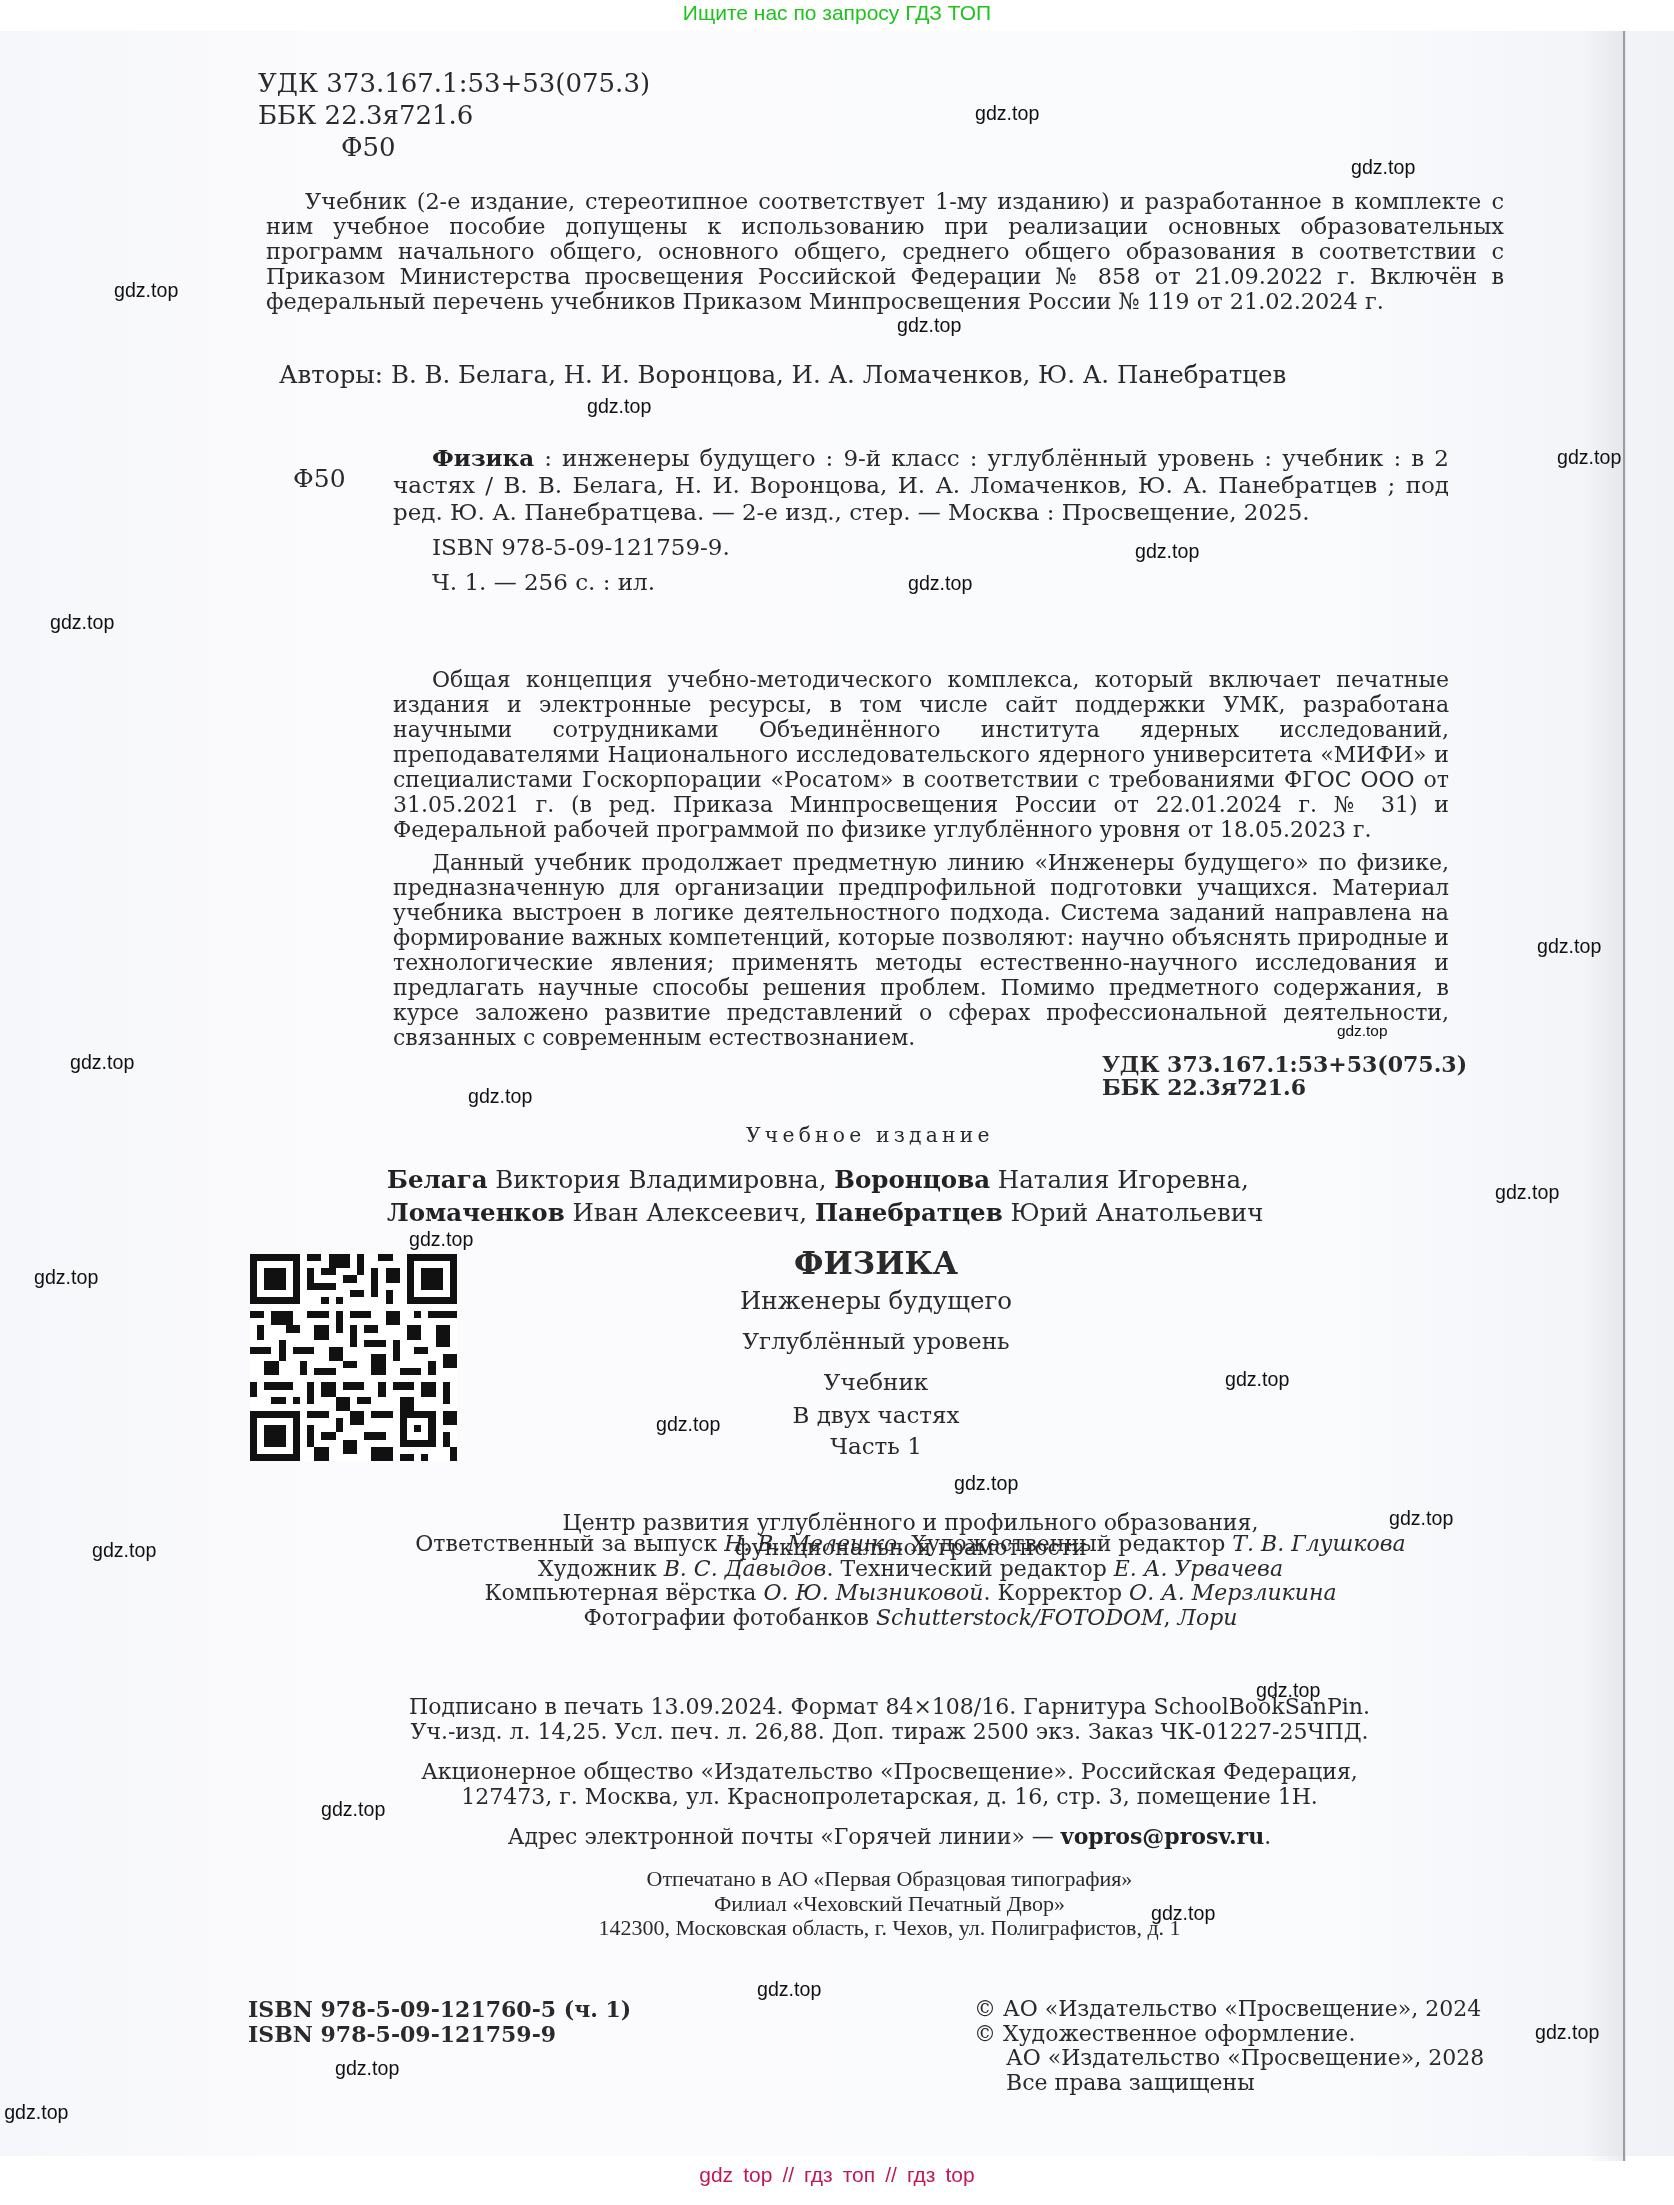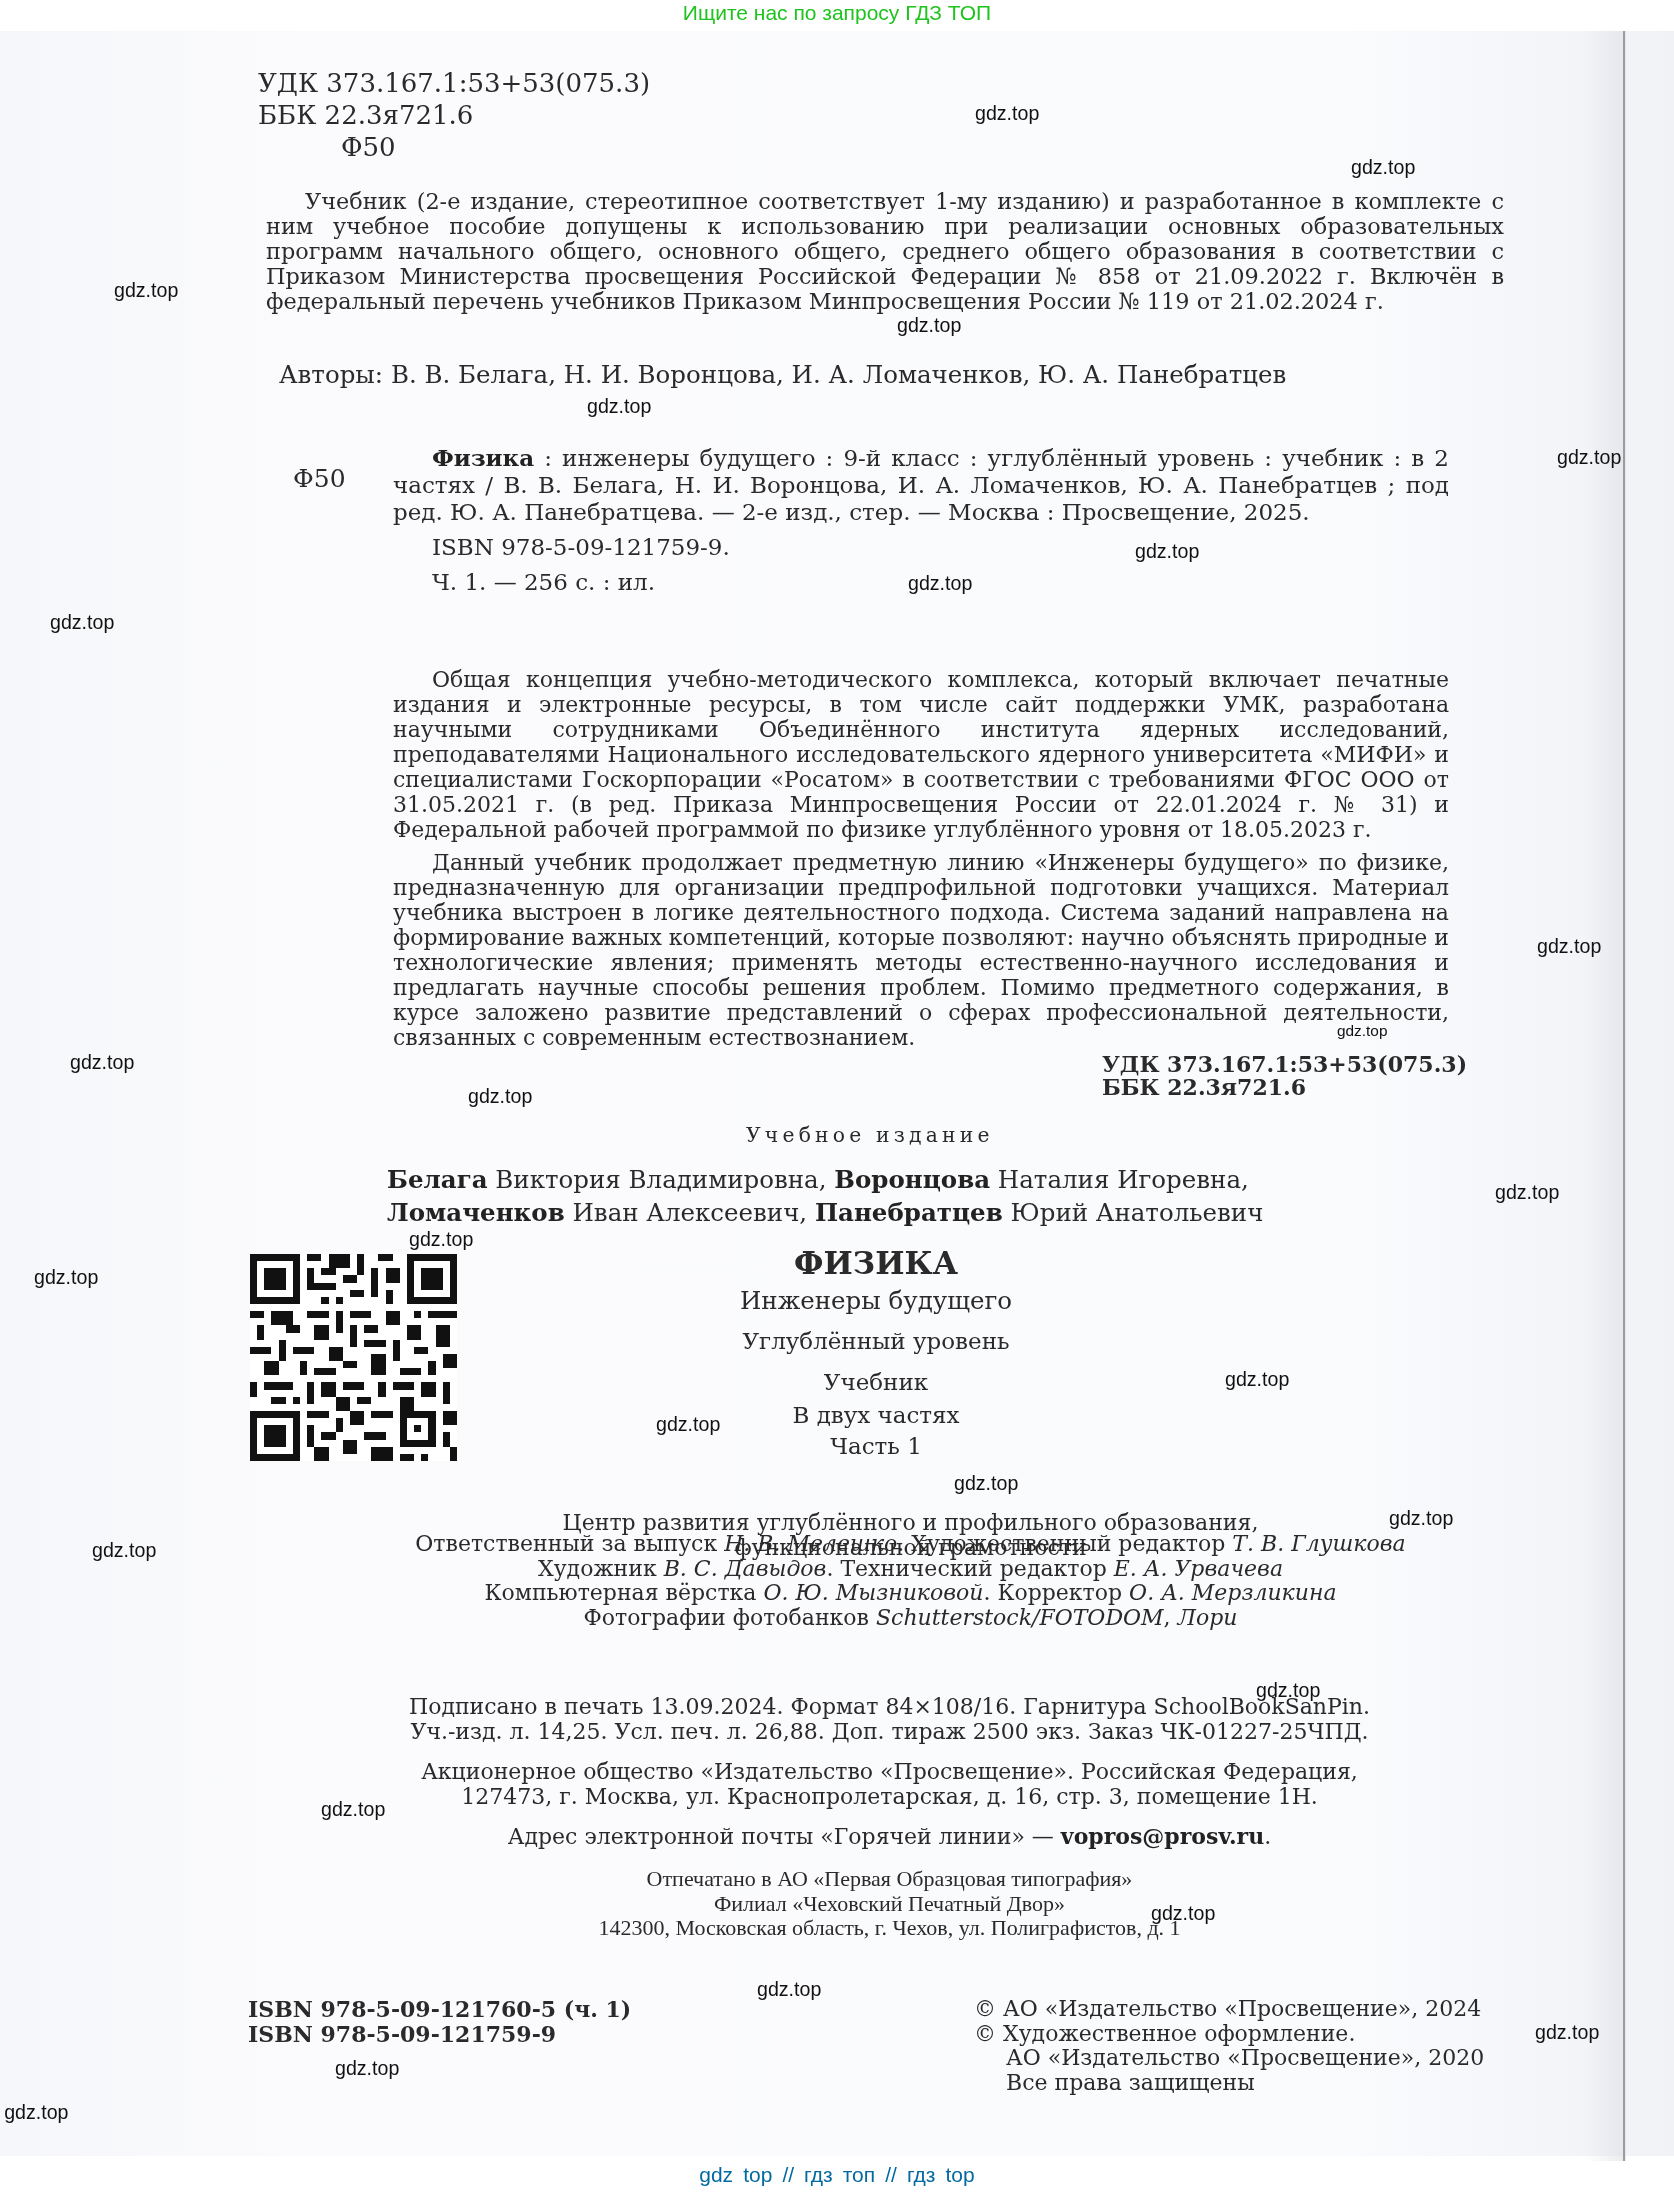--- a/index.html
+++ b/index.html
@@ -20,21 +20,21 @@
   .spine-shade {
     position: absolute; left: 1584px; top: 31px; width: 42px; height: 2130px;
     background: linear-gradient(90deg, rgba(230,232,238,0) 0%, rgba(220,222,228,0.6) 100%);
   }
   .top-banner {
     position: absolute; top: 1.4px; left: 0; width: 100%; text-align: center;
     font-family: "Liberation Sans", sans-serif; font-size: 21px; color: #1ec31e;
   }
   .bottom-banner {
     position: absolute; top: 2163px; left: 0; width: 100%; text-align: center;
-    font-family: "Liberation Sans", sans-serif; font-size: 21px; color: #0369a1;
+    font-family: "Liberation Sans", sans-serif; font-size: 21px; color: #be185d;
     word-spacing: 4.2px;
   }
   .wm {
     position: absolute; font-family: "Liberation Sans", sans-serif;
     font-size: 19.6px; color: #111; white-space: nowrap;
   }
   .wm.small { font-size: 15.4px; }
   .abs { position: absolute; white-space: nowrap; }
   .code-block { left: 258px; top: 67px; font-size: 26px; line-height: 32px; }
   .code-block .indent { padding-left: 83px; }
@@ -162,21 +162,21 @@
 </div>
 
 <div class="abs" style="left:248px; top:1997px; font-size:22px; line-height:24.5px; font-weight:bold;">
   <div>ISBN 978-5-09-121760-5 (ч. 1)</div>
   <div>ISBN 978-5-09-121759-9</div>
 </div>
 
 <div class="abs" style="left:974px; top:1997px; font-size:22px; line-height:24.5px;">
   <div>© АО «Издательство «Просвещение», 2024</div>
   <div>© Художественное оформление.</div>
-  <div style="padding-left:32px;">АО «Издательство «Просвещение», 2020</div>
+  <div style="padding-left:32px;">АО «Издательство «Просвещение», 2028</div>
   <div style="padding-left:32px;">Все права защищены</div>
 </div>
 
 <div class="wm" style="left:975px; top:102px;">gdz.top</div>
 <div class="wm" style="left:1351px; top:156px;">gdz.top</div>
 <div class="wm" style="left:114px; top:279px;">gdz.top</div>
 <div class="wm" style="left:897px; top:314px;">gdz.top</div>
 <div class="wm" style="left:587px; top:395px;">gdz.top</div>
 <div class="wm" style="left:1557px; top:446px;">gdz.top</div>
 <div class="wm" style="left:1135px; top:540px;">gdz.top</div>

